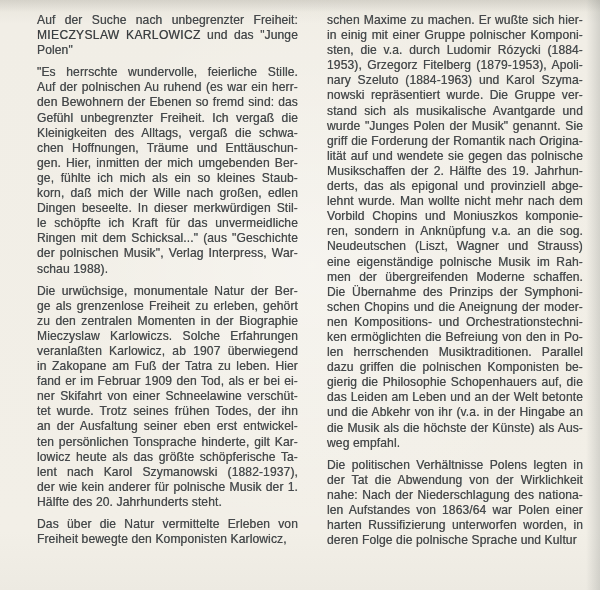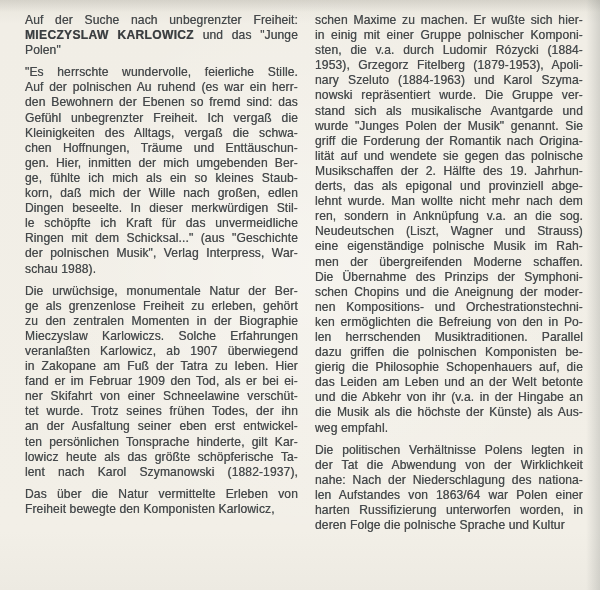--- a/index.html
+++ b/index.html
@@ -37,38 +37,38 @@
     background: linear-gradient(to bottom, rgba(100,100,92,0.14), rgba(100,100,92,0) 100%);
     pointer-events: none;
   }
   .col {
     position: absolute;
     top: 13px;
     color: #45484b;
   }
   .col-left  { left: 21px;  width: 277px; }
   .col-right { left: 311px; width: 272px; }
-  .para { margin: 0 0 7px 4px; }
+  .para { margin: 0 0 7px 16px; }
   .para:last-child { margin-bottom: 0; }
   .line {
     font-size: 12.1px;
     line-height: 15.1px;
     letter-spacing: 0.1px;
     text-align: justify;
     text-align-last: justify;
     white-space: normal;
     
     text-shadow:
       0.5px 0 0 rgba(0, 125, 135, 0.16),
       -0.5px 0 0 rgba(175, 70, 40, 0.16),
       0 0 0.6px rgba(70, 72, 74, 0.55);
   }
   .line.last { text-align-last: left; }
   .bold {
-    font-weight: 700;
+    font-weight: 400;
     color: #3b3e41;
     letter-spacing: 0.3px;
   }
 </style>
 </head>
 <body>
 
 <div class="page">
   <div class="col col-left">
       <div class="para">
@@ -99,20 +99,22 @@
         <div class="line">Mieczyslaw Karlowiczs. Solche Erfahrungen</div>
         <div class="line">veranlaßten Karlowicz, ab 1907 überwiegend</div>
         <div class="line">in Zakopane am Fuß der Tatra zu leben. Hier</div>
         <div class="line">fand er im Februar 1909 den Tod, als er bei ei-</div>
         <div class="line">ner Skifahrt von einer Schneelawine verschüt-</div>
         <div class="line">tet wurde. Trotz seines frühen Todes, der ihn</div>
         <div class="line">an der Ausfaltung seiner eben erst entwickel-</div>
         <div class="line">ten persönlichen Tonsprache hinderte, gilt Kar-</div>
         <div class="line">lowicz heute als das größte schöpferische Ta-</div>
         <div class="line">lent nach Karol Szymanowski (1882-1937),</div>
+        <div class="line">der wie kein anderer für polnische Musik der 1.</div>
+        <div class="line last">Hälfte des 20. Jahrhunderts steht.</div>
       </div>
       <div class="para">
         <div class="line">Das über die Natur vermittelte Erleben von</div>
         <div class="line last">Freiheit bewegte den Komponisten Karlowicz,</div>
       </div>
     </div>
   <div class="col col-right">
       <div class="para">
         <div class="line">schen Maxime zu machen. Er wußte sich hier-</div>
         <div class="line">in einig mit einer Gruppe polnischer Komponi-</div>
@@ -120,20 +122,21 @@
         <div class="line">1953), Grzegorz Fitelberg (1879-1953), Apoli-</div>
         <div class="line">nary Szeluto (1884-1963) und Karol Szyma-</div>
         <div class="line">nowski repräsentiert wurde. Die Gruppe ver-</div>
         <div class="line">stand sich als musikalische Avantgarde und</div>
         <div class="line">wurde "Junges Polen der Musik" genannt. Sie</div>
         <div class="line">griff die Forderung der Romantik nach Origina-</div>
         <div class="line">lität auf und wendete sie gegen das polnische</div>
         <div class="line">Musikschaffen der 2. Hälfte des 19. Jahrhun-</div>
         <div class="line">derts, das als epigonal und provinziell abge-</div>
         <div class="line">lehnt wurde. Man wollte nicht mehr nach dem</div>
+        <div class="line">Vorbild Chopins und Moniuszkos komponie-</div>
         <div class="line">ren, sondern in Anknüpfung v.a. an die sog.</div>
         <div class="line">Neudeutschen (Liszt, Wagner und Strauss)</div>
         <div class="line">eine eigenständige polnische Musik im Rah-</div>
         <div class="line">men der übergreifenden Moderne schaffen.</div>
         <div class="line">Die Übernahme des Prinzips der Symphoni-</div>
         <div class="line">schen Chopins und die Aneignung der moder-</div>
         <div class="line">nen Kompositions- und Orchestrationstechni-</div>
         <div class="line">ken ermöglichten die Befreiung von den in Po-</div>
         <div class="line">len herrschenden Musiktraditionen. Parallel</div>
         <div class="line">dazu griffen die polnischen Komponisten be-</div>

